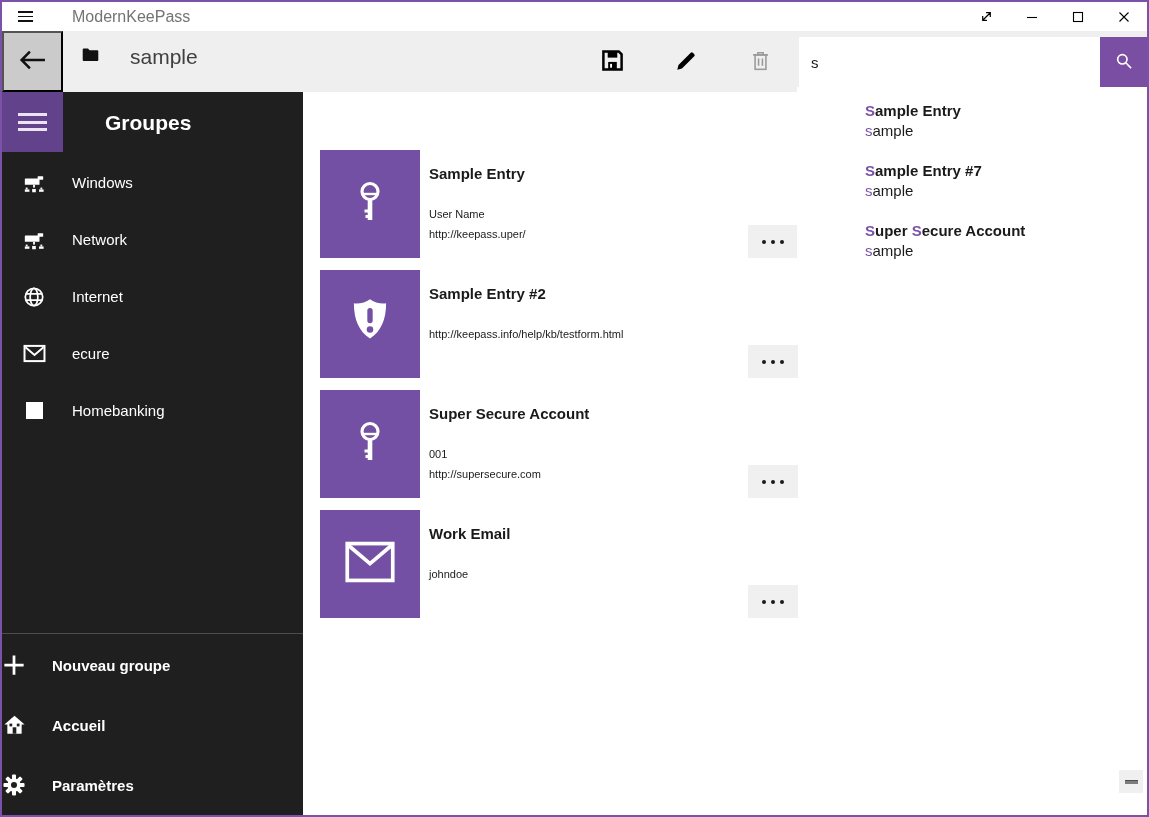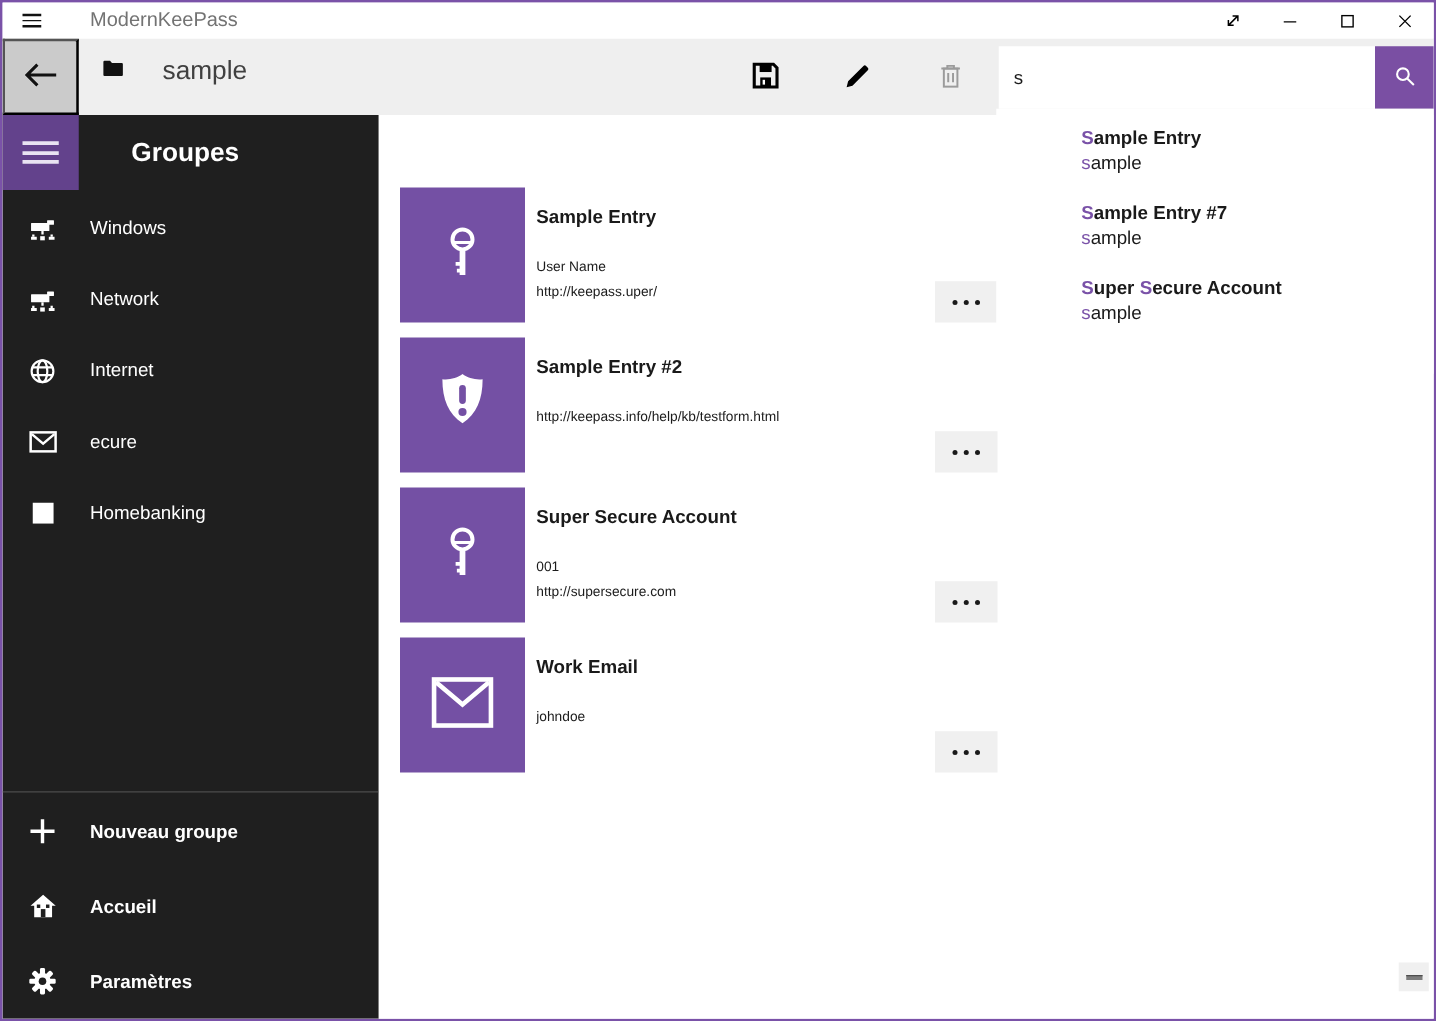--- a/index.html
+++ b/index.html
@@ -61,21 +61,21 @@
     display:flex; flex-direction:column; justify-content:center; align-items:center; gap:4.5px; border:none;
   }
   .ham-block span { width:29px; height:3px; background:#e9e3f2; display:block; }
   .sb-heading { position:absolute; left:103px; top:19px; font-size:21px; font-weight:bold; }
   .sb-list { position:absolute; top:62px; left:0; right:0; }
   .sb-item { height:57px; display:flex; align-items:center; padding-left:20px; cursor:default; }
   .sb-ic { width:24px; height:24px; display:flex; align-items:center; justify-content:center; }
   .sb-label { margin-left:26px; font-size:15px; color:#fff; }
   .sb-divider { position:absolute; left:0; right:0; bottom:181px; height:1px; background:#4c4c4c; }
   .sb-actions { position:absolute; left:0; right:0; bottom:0; }
-  .sb-action { height:60px; display:flex; align-items:center; padding-left:20px; cursor:default; }
+  .sb-action { height:60px; display:flex; align-items:center; cursor:default; }
   .sb-action .sb-label { font-weight:bold; }
 
   
   .main { position:absolute; top:90px; left:301px; right:0; bottom:0; background:#fff; }
   .entry { position:absolute; left:17px; width:478px; height:108px; }
   .e0 { top:58px; } .e1 { top:178px; } .e2 { top:298px; } .e3 { top:418px; }
   .tile {
     position:absolute; left:0; top:0; width:100px; height:108px; background:#7450a4;
     display:flex; align-items:center; justify-content:center;
   }

